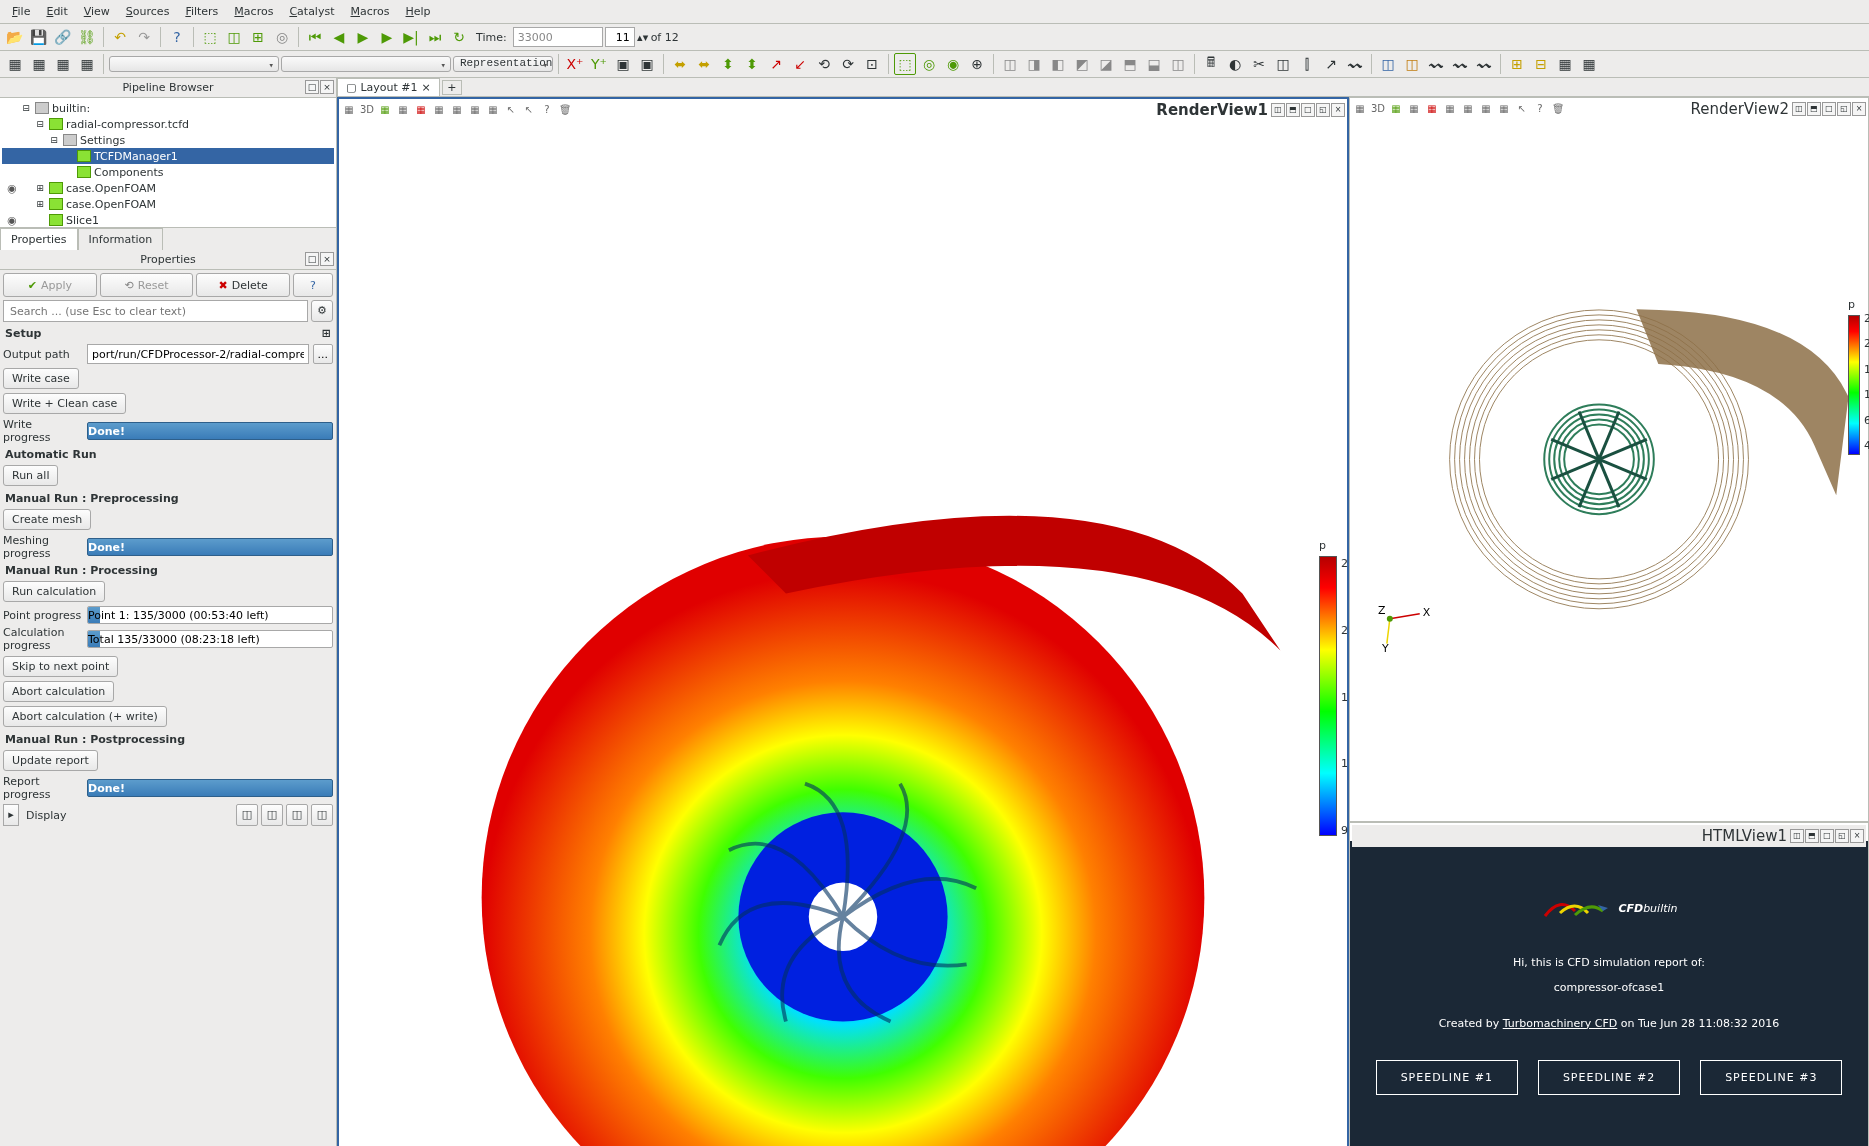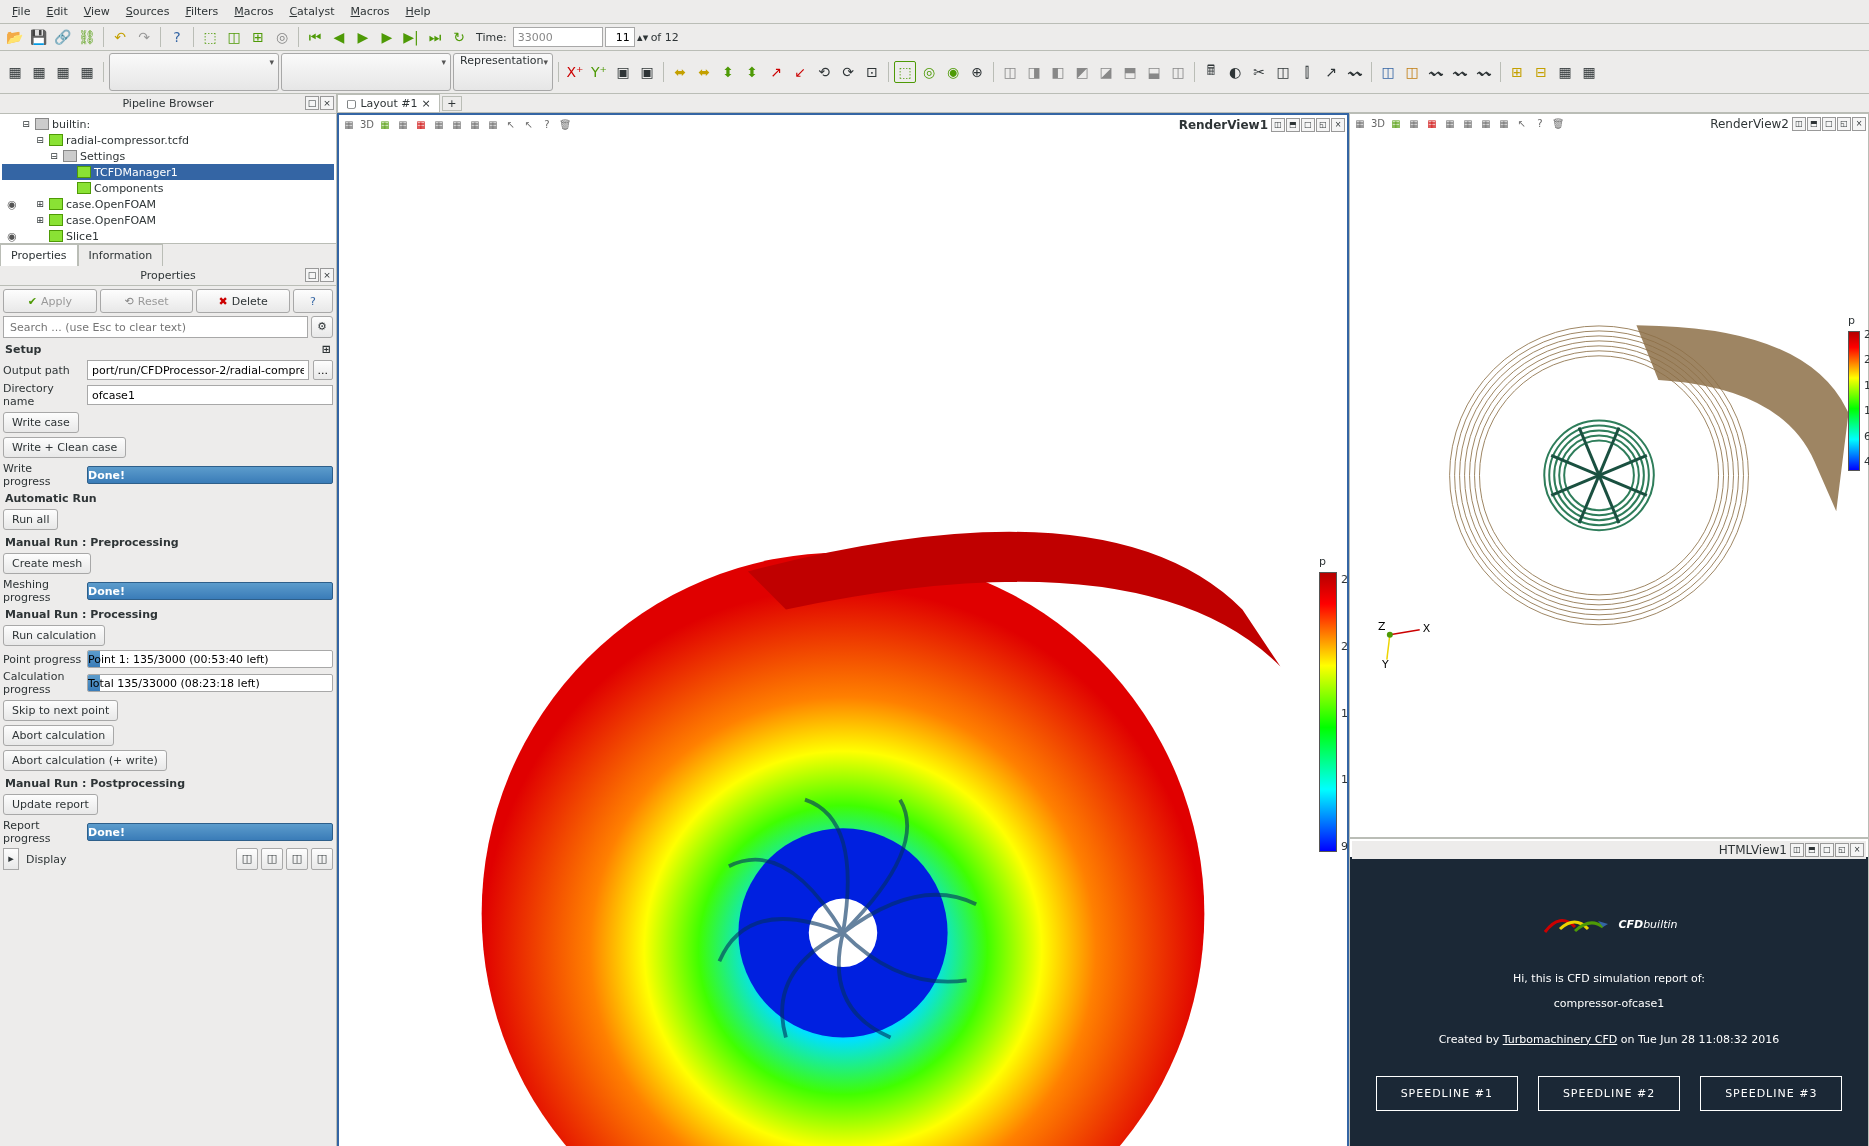--- a/index.html
+++ b/index.html
@@ -6,21 +6,21 @@
 body { background: #edeceb; color: #2e3436; overflow: hidden; }
 .menubar { display: flex; background: #edeceb; border-bottom: 1px solid #babdb6; padding: 2px 4px; }
 .menubar span { padding: 3px 8px; cursor: pointer; }
 .menubar span:first-letter { text-decoration: underline; }
 .toolbar { display: flex; align-items: center; background: #edeceb; border-bottom: 1px solid #babdb6; padding: 2px 4px; gap: 2px; }
 .toolbar .sep { width: 1px; height: 20px; background: #babdb6; margin: 0 3px; }
 .tb { width: 22px; height: 22px; display: inline-flex; align-items: center; justify-content: center; border-radius: 2px; cursor: pointer; font-size: 14px; }
 .time-label { font-size: 11px; margin: 0 4px; text-align: center; }
 .time-input { width: 90px; height: 20px; border: 1px solid #a8a8a8; background: #fff; padding: 0 4px; color: #888; }
 .time-small { width: 30px; height: 20px; border: 1px solid #a8a8a8; background: #fff; padding: 0 4px; text-align: right; }
-.combo { height: 38px; border: 1px solid #a8a8a8; background: linear-gradient(#fafafa,#e6e6e6); padding: 0 18px 0 6px; border-radius: 3px; position: relative; }
+.combo { height: 16px; border: 1px solid #a8a8a8; background: linear-gradient(#fafafa,#e6e6e6); padding: 0 18px 0 6px; border-radius: 3px; position: relative; font-family: Liberation Mono, monospace; }
 .combo::after { content: "▾"; position: absolute; right: 4px; top: 3px; font-size: 9px; color: #555; }
 .main { display: flex; height: calc(100vh - 75px); }
 .left-panel { width: 337px; display: flex; flex-direction: column; border-right: 1px solid #babdb6; }
 .panel-title { background: #edeceb; border-bottom: 1px solid #babdb6; padding: 3px 6px; text-align: center; position: relative; }
 .panel-title .ctrl { position: absolute; right: 2px; top: 2px; display: flex; }
 .panel-title .ctrl span { width: 14px; height: 14px; border: 1px solid #999; margin-left: 1px; font-size: 9px; text-align: center; line-height: 12px; background: #f5f5f5; cursor: pointer; }
 .tree { background: #fff; flex: 0 0 130px; overflow: auto; padding: 2px; border-bottom: 1px solid #babdb6; }
 .tree-row { display: flex; align-items: center; height: 16px; white-space: nowrap; }
 .tree-row .eye { width: 16px; text-align: center; color: #555; cursor: pointer; }
 .tree-row .exp { width: 12px; text-align: center; cursor: pointer; font-size: 9px; }
@@ -59,21 +59,21 @@
 .layout-tabs { display: flex; background: #edeceb; border-bottom: 1px solid #babdb6; height: 22px; align-items: center; }
 .layout-tab { padding: 2px 8px; border: 1px solid #babdb6; border-bottom: none; background: #fff; display: flex; align-items: center; gap: 4px; cursor: pointer; }
 .layout-add { width: 20px; text-align: center; border: 1px solid #babdb6; margin-left: 2px; cursor: pointer; }
 .views { flex: 1; display: flex; }
 .view-col { display: flex; flex-direction: column; }
 .view { position: relative; background: #fff; border: 1px solid #babdb6; }
 .view.active { border: 2px solid #3465a4; }
 .view-toolbar { position: absolute; top: 2px; left: 2px; right: 2px; display: flex; align-items: center; gap: 2px; z-index: 5; }
 .view-toolbar .vtb { width: 16px; height: 16px; font-size: 10px; text-align: center; line-height: 16px; cursor: pointer; color: #666; }
 .view-toolbar .spacer { flex: 1; }
-.view-toolbar .vname { font-weight: bold; font-size: 12px; }
+.view-toolbar .vname { font-weight: bold; font-size: 15px; }
 .view-toolbar .vctrl { display: flex; }
 .view-toolbar .vctrl span { width: 14px; height: 14px; border: 1px solid #999; font-size: 8px; text-align: center; line-height: 12px; background: #f5f5f5; cursor: pointer; margin-left: 1px; }
 .colorbar { position: absolute; display: flex; flex-direction: column; align-items: flex-start; }
 .colorbar .bar { width: 18px; height: 280px; background: linear-gradient(to bottom, #b50000, #ff0000, #ff8000, #ffff00, #80ff00, #00ff00, #00ff80, #00ffff, #0080ff, #0000ff); border: 1px solid #555; }
 .colorbar .ticks { position: absolute; left: 22px; top: 0; height: 100%; display: flex; flex-direction: column; justify-content: space-between; }
 .colorbar .title { margin-bottom: 4px; }
 .html-view { background: #1b2836; color: #fff; display: flex; flex-direction: column; align-items: center; padding-top: 50px; }
 .html-view .logo { font-size: 32px; font-style: italic; margin-bottom: 20px; display: flex; align-items: center; gap: 8px; }
 .html-view h1 { font-size: 22px; font-weight: normal; text-align: center; margin-bottom: 20px; }
 .html-view .created { font-size: 12px; margin-bottom: 30px; }
@@ -283,24 +283,20 @@
 
       <div class="section">
         <div class="section-h">
             <span>Setup</span>
             <span>⊞</span>
           </div>
         <div class="field-row">
           <span class="field-label">Output path</span>
           <input class="field-input" value="port/run/CFDProcessor-2/radial-compressor" style="">
           <button class="field-btn">...</button>
-        </div>
-        <div class="field-row">
-          <span class="field-label">Directory name</span>
-          <input class="field-input" value="ofcase1" style="">
         </div>
         <div><span class="small-btn">Write case</span></div>
         <div><span class="small-btn">Write + Clean case</span></div>
         <div class="field-row">
           <span class="field-label">Write progress</span>
           <div class="progress">Done!</div>
         </div>
       </div>
 
       <div class="section">

